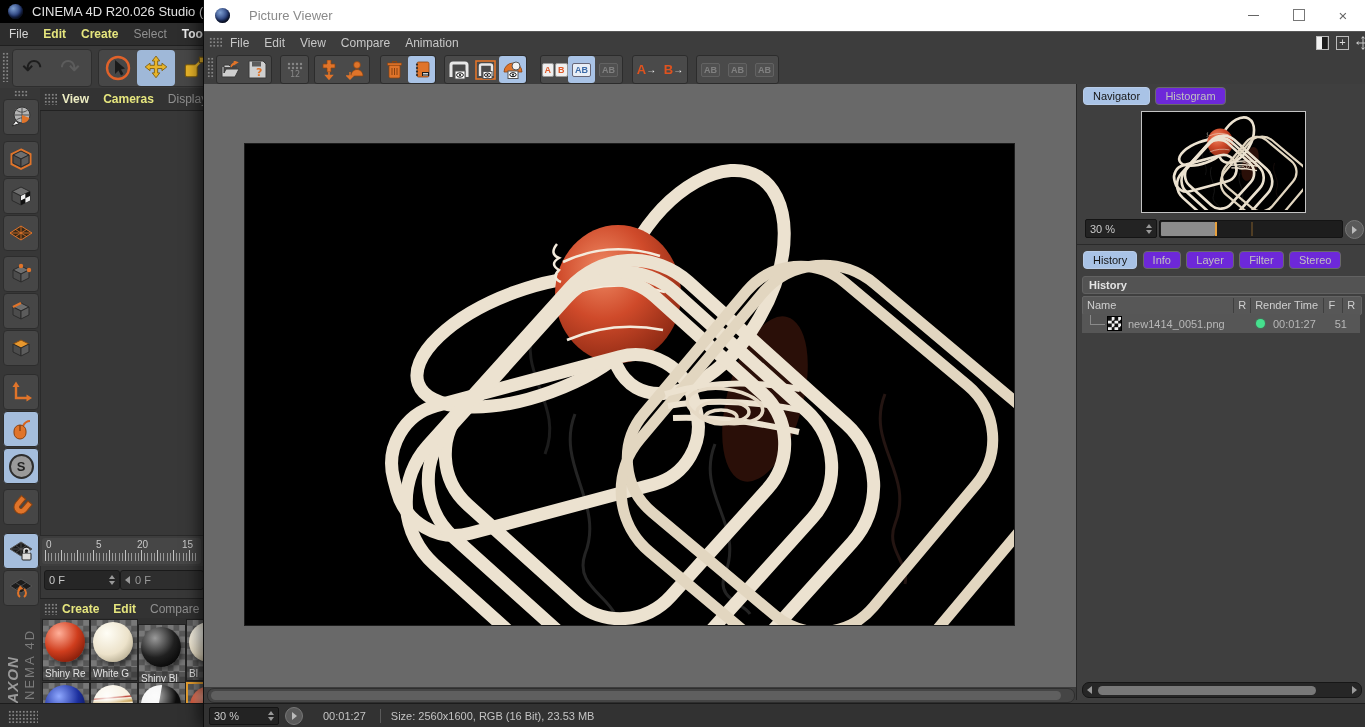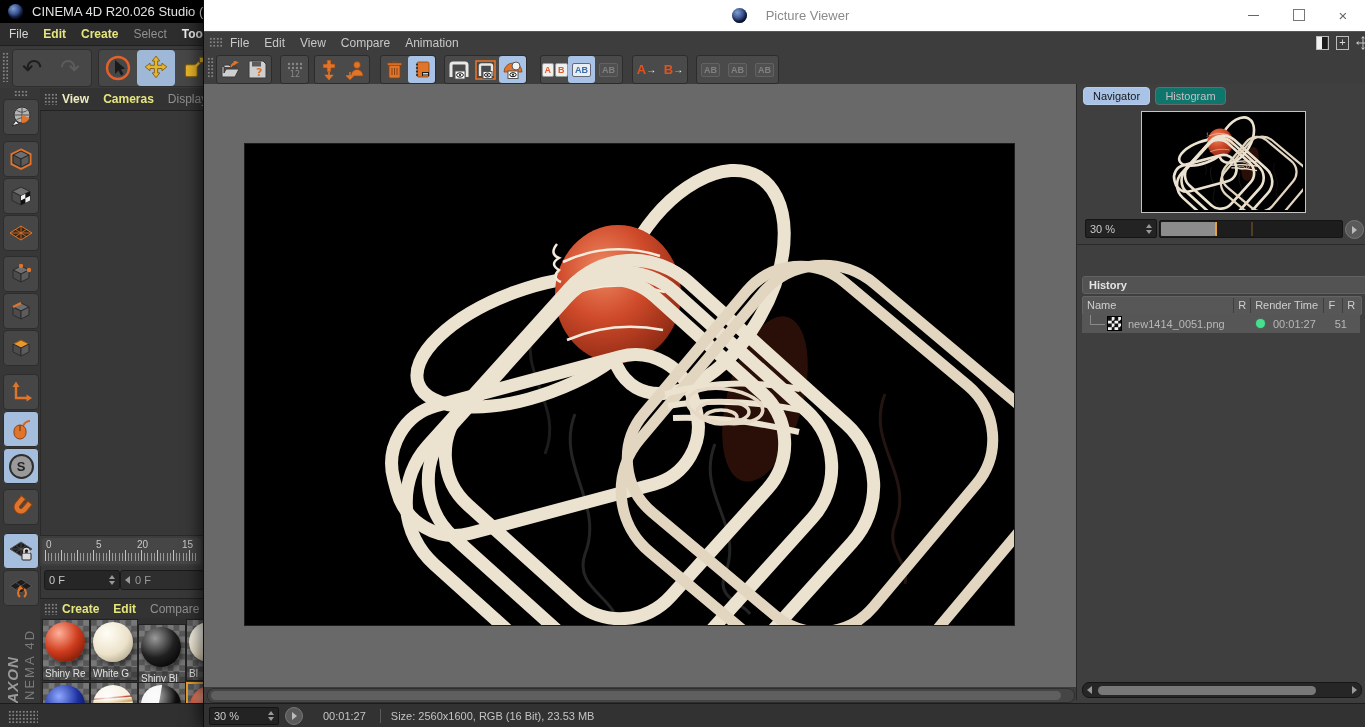--- a/index.html
+++ b/index.html
@@ -59,21 +59,21 @@
   .ball-bw{background:radial-gradient(circle at 35% 28%, rgba(255,255,255,.75), rgba(0,0,0,0) 55%),linear-gradient(100deg,#f2f2f2 44%, #0c0c0c 46%);}
   
   #branding{left:0px;top:597px;width:40px;height:120px;display:flex;justify-content:center;gap:1px;}
   .vtxt{writing-mode:vertical-rl;transform:rotate(180deg);letter-spacing:1px;}
   #brand1{font-weight:bold;font-style:italic;font-size:15px;color:#9a9a9a;}
   #brand2{font-size:13px;color:#7c7c7c;letter-spacing:2px;}
   #c4d-bottomstrip{left:0;top:703px;width:203px;height:24px;background:#303030;border-top:1px solid #1c1c1c;}
 
   
   #pv{left:203px;top:0;width:1162px;height:727px;background:#3d3d3d;border-left:1px solid #0d0d0d;box-shadow:-5px 0 14px rgba(0,0,0,.55);}
-  #pv-titlebar{left:0;top:0;width:1162px;height:31px;background:#fff;display:flex;align-items:center;border-bottom:1px solid #cfcfcf;justify-content:center;}
+  #pv-titlebar{left:0;top:0;width:1162px;height:31px;background:#fff;display:flex;align-items:center;border-bottom:1px solid #cfcfcf;}
   #pv-title-text{color:#8a8a8a;font-size:13px;margin-left:10px;}
   .wc{position:absolute;top:0;width:34px;height:30px;display:flex;align-items:center;justify-content:center;color:#666;font-size:15px;}
   #wc-max-box{width:10px;height:10px;border:1px solid #777;}
   #wc-min-line{width:11px;height:1px;background:#666;}
   #pv-menubar{left:0;top:31px;width:1162px;height:21px;background:#3d3d3d;border-top:1px solid #585858;border-bottom:1px solid #2c2c2c;display:flex;align-items:center;gap:15px;padding-left:26px;font-size:12px;color:#c8c8c8;}
   .pvm-right{position:absolute;top:3px;width:15px;height:15px;display:flex;align-items:center;justify-content:center;}
   #pv-toolbar{left:0;top:53px;width:1162px;height:31px;background:#3d3d3d;border-bottom:1px solid #2a2a2a;}
   .pvg{position:absolute;top:2px;height:27px;background:#4a4a4a;border:1px solid #2c2c2c;border-radius:3px;display:flex;}
   .pvi{width:27px;height:27px;display:flex;align-items:center;justify-content:center;border-radius:3px;position:relative;}
   .pvi.sel{background:#a9c3e6;}
@@ -87,21 +87,21 @@
   #pv-render{left:41px;top:144px;width:769px;height:481px;background:#000;box-shadow:0 0 0 1px #1c1c1c;}
   .tube{fill:none;stroke:#ece2d0;stroke-width:13;}
   .tube2{fill:none;stroke:#e2d6c0;stroke-width:11;}
   .tube-med{fill:none;stroke:#ece2d0;stroke-width:6;}
   .tube-thin{fill:none;stroke:#e6dac6;stroke-width:3.5;}
   .stripe{fill:none;stroke:#f4ebdc;stroke-width:2.5;}
   .dk{fill:none;stroke:#242424;stroke-width:3;}
 
   
   #pv-rightpanel{left:872px;top:84px;width:290px;height:616px;background:#3f3f3f;border-left:1px solid #282828;}
-  .tab{display:inline-block;height:16px;line-height:16px;padding:0 9px;border-radius:4px;background:#0f766e;border:1px solid #696969;color:#c0c0c0;font-size:11px;margin-right:2px;}
+  .tab{display:inline-block;height:16px;line-height:16px;padding:0 9px;border-radius:4px;background:#6d28d9;border:1px solid #696969;color:#c0c0c0;font-size:11px;margin-right:2px;}
   .tab.on{background:#a9c3e6;border-color:#b8cce8;color:#161616;}
   #nav-thumb{left:64px;top:27px;width:163px;height:100px;background:#000;border:1px solid #c4c4c4;}
   .spinbox{background:#232323;border:1px solid #141414;border-radius:2px;color:#c8c8c8;font-size:11px;display:flex;align-items:center;padding:0 4px;}
   .slider{background:#1d1d1d;border:1px solid #141414;border-radius:2px;}
   .slider .fill{position:absolute;left:1px;top:1px;bottom:1px;background:#8c8c8c;border-radius:1px;}
   .slider .omark{position:absolute;top:1px;bottom:1px;width:2px;background:#e8a03c;}
   .roundbtn{border-radius:50%;background:#5a5a5a;border:1px solid #787878;display:flex;align-items:center;justify-content:center;}
   .sect-head{background:#535353;border:1px solid #616161;border-radius:3px;color:#e4e4e4;font-weight:bold;font-size:11px;line-height:16px;padding-left:6px;}
   .th{background:#575757;color:#cfcfcf;font-size:11px;display:flex;align-items:center;border:1px solid #646464;border-radius:2px;}
   .th > div{padding:0 4px;border-right:1px solid #3f3f3f;height:15px;line-height:15px;overflow:hidden;white-space:nowrap;}
@@ -577,20 +577,27 @@
       <div class="abs slider" style="left:82px;top:136px;width:182px;height:16px;">
         <div class="fill" style="width:54px;"></div>
         <div class="omark" style="left:55px;"></div>
         <div class="omark" style="left:91px;opacity:.25;"></div>
       </div>
       <div class="abs roundbtn" style="left:268px;top:136px;width:17px;height:17px;">
         <span class="tri-right"></span>
       </div>
       <div class="abs" style="left:0;top:160px;width:290px;height:1px;background:#2a2a2a;"></div>
 
+      <div class="abs" style="left:6px;top:167px;white-space:nowrap;">
+        <span class="tab on">History</span>
+        <span class="tab">Info</span>
+        <span class="tab">Layer</span>
+        <span class="tab">Filter</span>
+        <span class="tab">Stereo</span>
+      </div>
 
       <div class="abs sect-head" style="left:5px;top:192px;width:278px;height:16px;">History</div>
 
       <div class="abs th" style="left:5px;top:212px;width:278px;height:17px;">
         <div style="width:146px;">Name</div>
         <div style="width:8px;">R</div>
         <div style="width:66px;">Render Time</div>
         <div style="width:10px;">F</div>
         <div style="width:10px;border-right:none;">R</div>
       </div>

